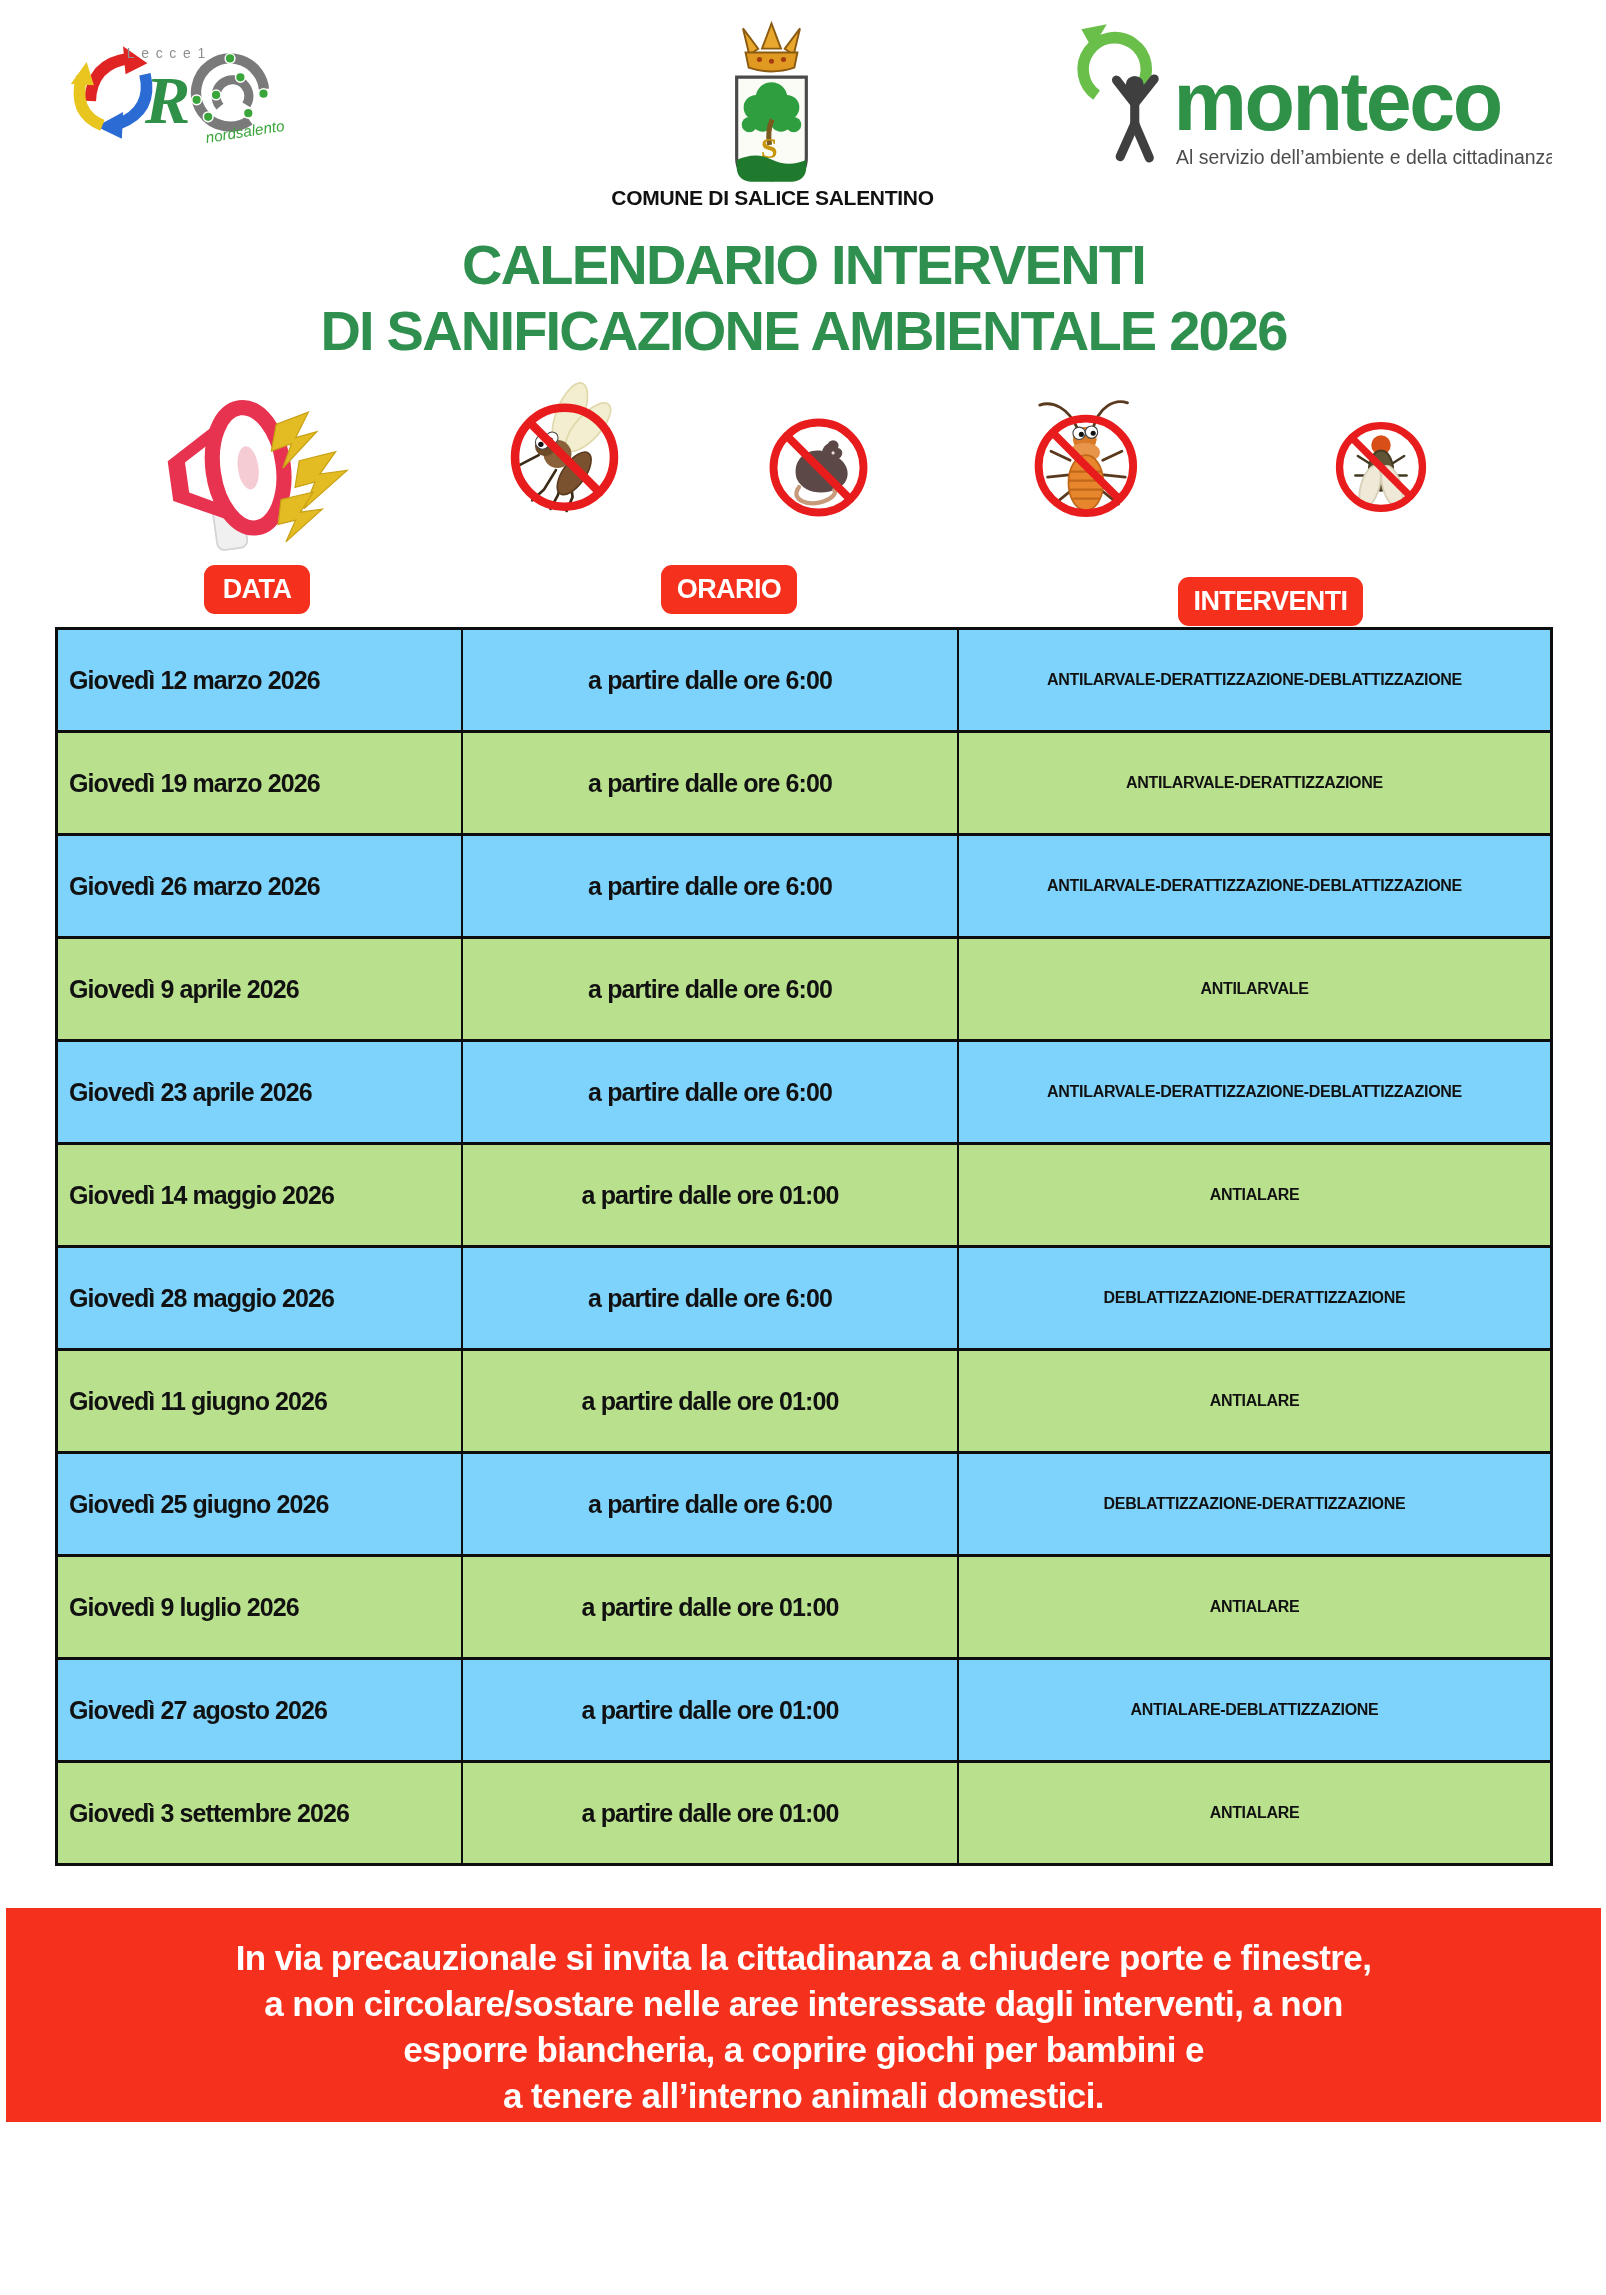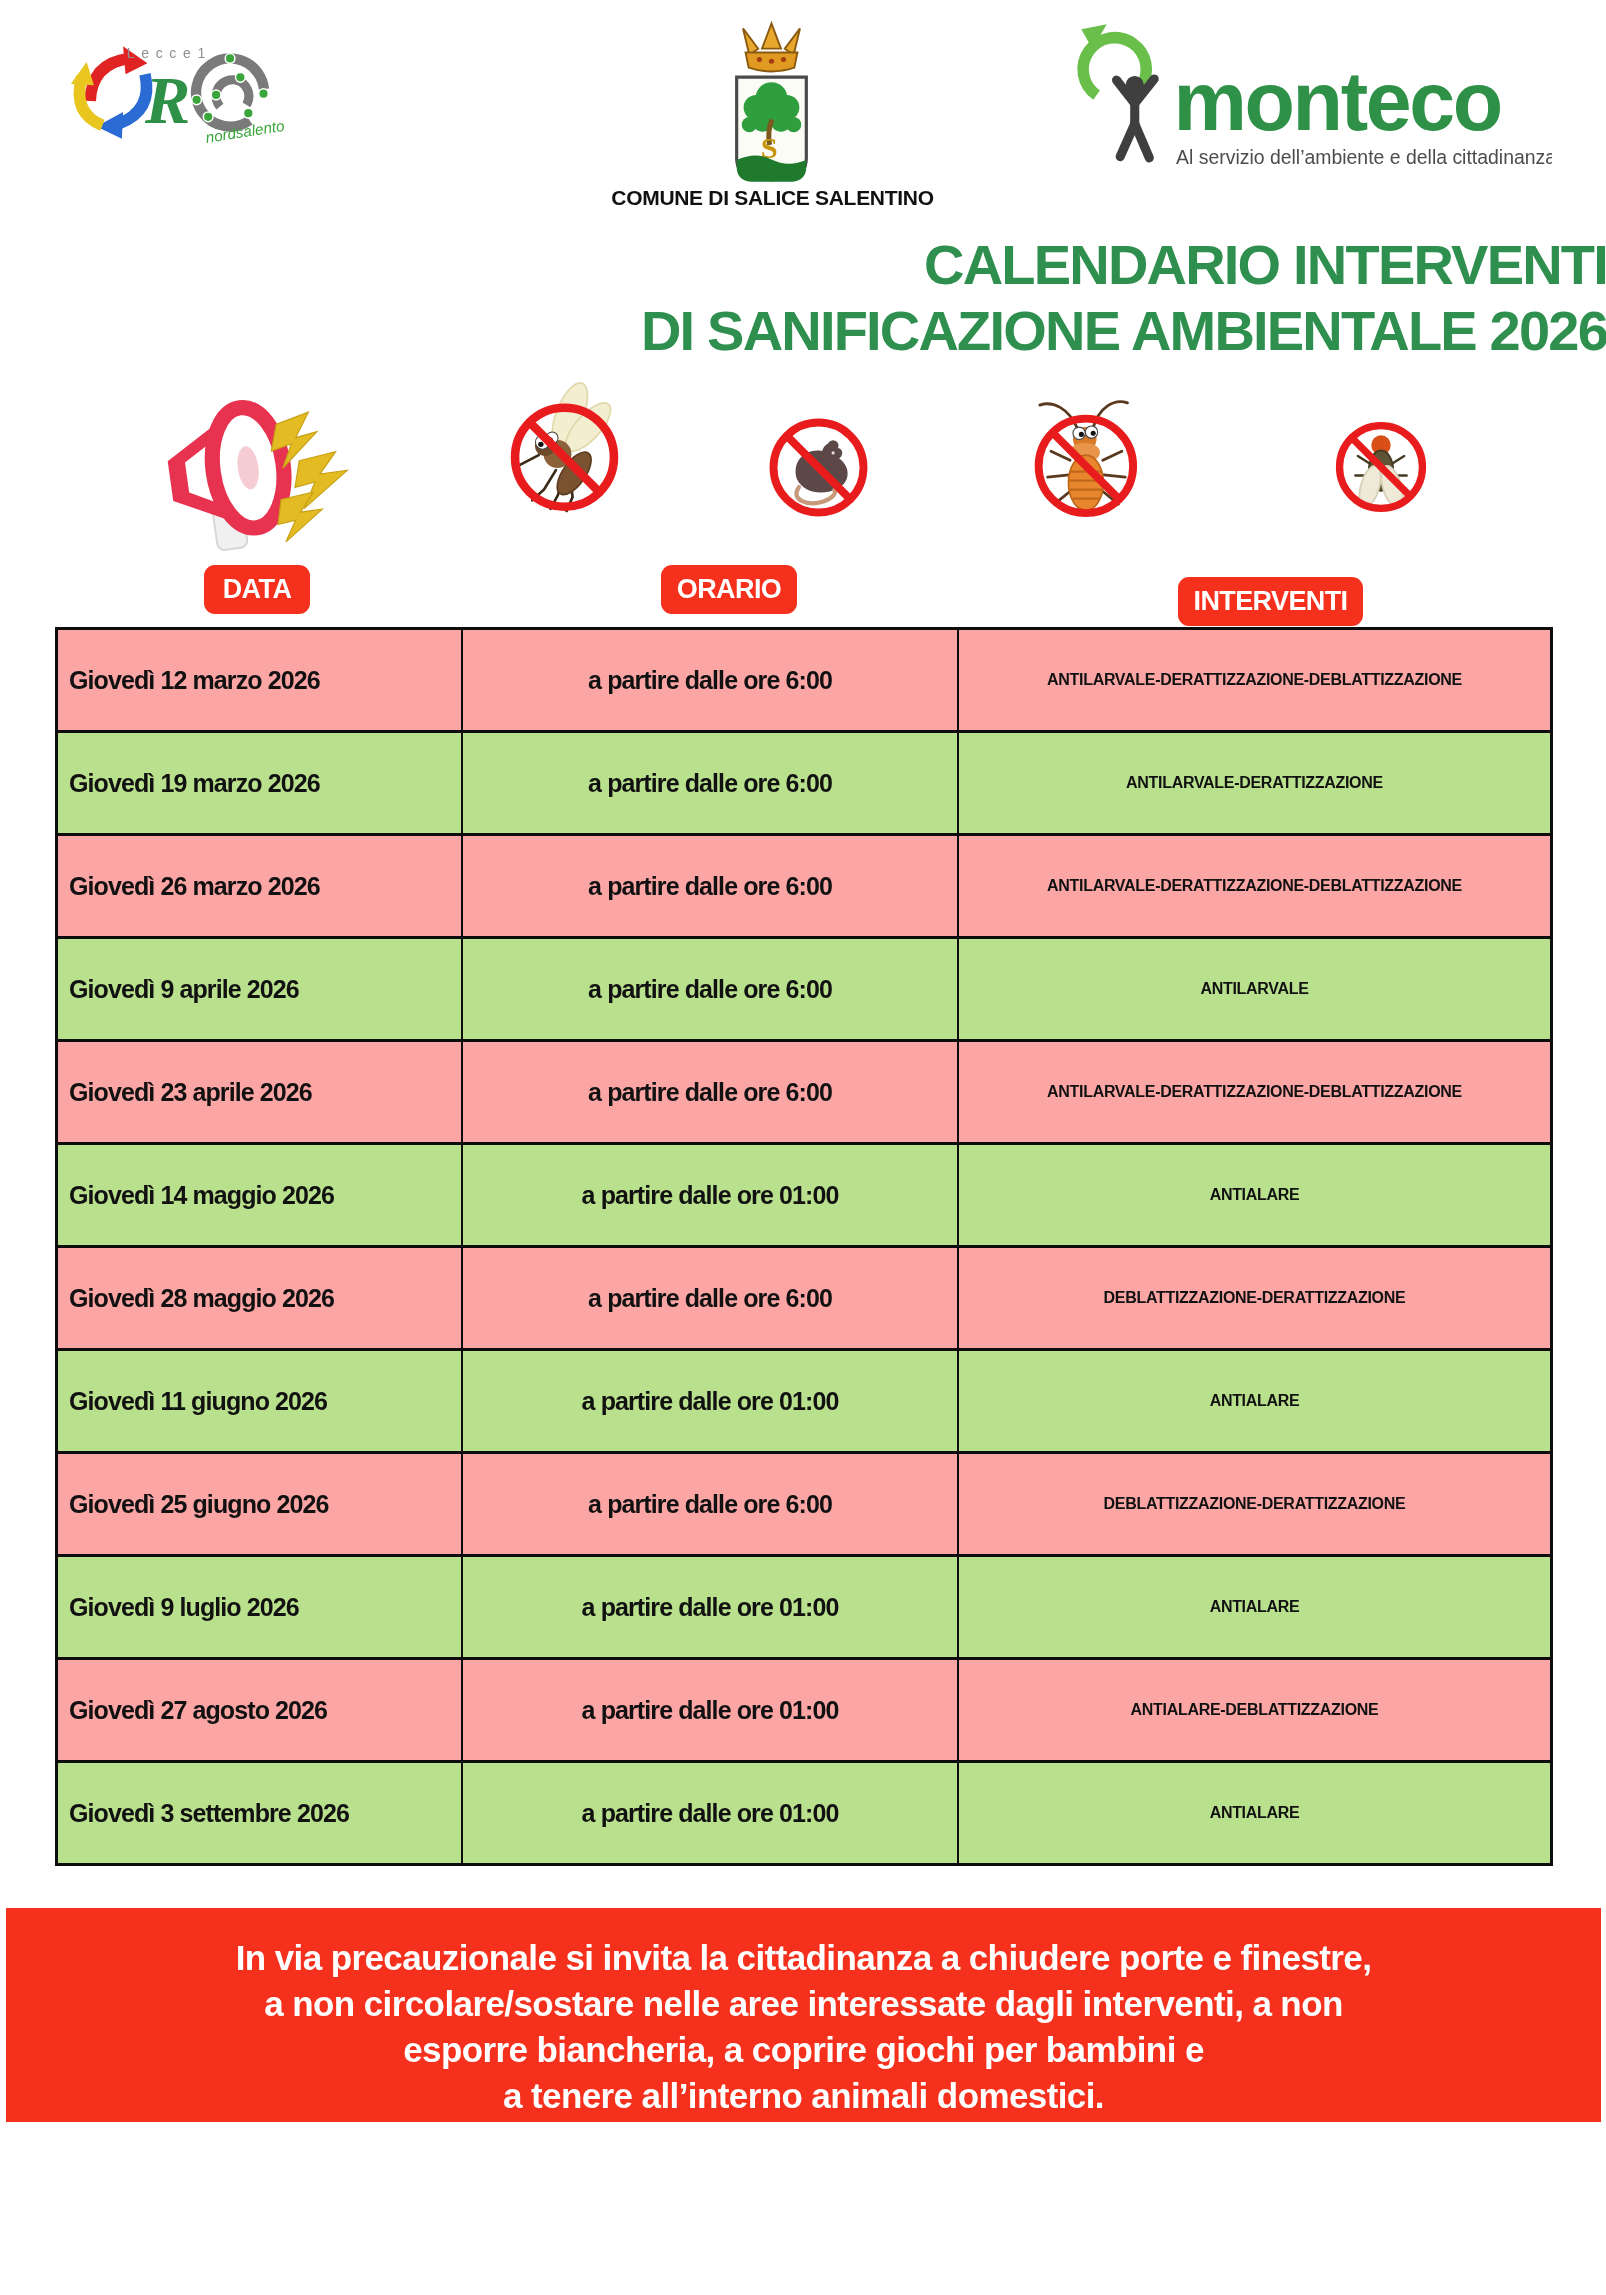--- a/index.html
+++ b/index.html
@@ -11,21 +11,21 @@
     position:relative; width:1607px; height:2295px; background:#fff;
     font-family:"Liberation Sans", sans-serif; overflow:hidden;
   }
   
   .aro-logo{position:absolute;left:55px;top:39px;width:231px;height:112px;}
   .crest{position:absolute;left:724px;top:17px;width:95px;height:171px;}
   .comune-name{position:absolute;left:578px;top:186px;width:389px;text-align:center;
     font-size:21px;font-weight:bold;color:#111;letter-spacing:-0.3px;}
   .monteco-logo{position:absolute;left:1057px;top:17px;width:495px;height:159px;}
   
-  .title{position:absolute;left:0;top:232px;width:1607px;text-align:right;
+  .title{position:absolute;left:0;top:232px;width:1607px;text-align:center;
     color:var(--green);font-weight:bold;}
   .title div{font-size:56px;line-height:66px;letter-spacing:-1.8px;}
   
   .icon{position:absolute;}
   .icon svg{width:100%;height:100%;display:block;overflow:visible;}
   .icon-megaphone{left:152px;top:383px;width:203px;height:173px;}
   .icon-mosquito{left:493px;top:375px;width:143px;height:165px;}
   .icon-rat{left:765px;top:414px;width:107px;height:107px;}
   .icon-roach{left:1024px;top:386px;width:126px;height:153px;}
   .icon-fly{left:1331px;top:417px;width:100px;height:100px;}
@@ -33,21 +33,21 @@
   
   .badge{position:absolute;top:565px;height:49px;background:var(--red);color:#fff;
     font-weight:bold;font-size:27px;display:flex;align-items:center;justify-content:center;
     border-radius:11px;letter-spacing:-0.6px;}
   .badge-data{left:204px;width:106px;}
   .badge-orario{left:661px;width:136px;}
   .badge-interventi{left:1178px;width:185px;margin-top:12px;}
   
   .cal-table{position:absolute;left:55px;top:627px;width:1498px;box-sizing:border-box;
     border:3.6px solid var(--border);}
-  .trow{display:grid;grid-template-columns:403px 496px 1fr;height:100px;background:#fca5a5;}
+  .trow{display:grid;grid-template-columns:403px 496px 1fr;height:100px;background:#7dd3fc;}
   .trow + .trow{border-top:3.6px solid var(--border);}
   .trow.hl{background:var(--rowgreen);}
   .cell{display:flex;align-items:center;color:#111;}
   .cell + .cell{border-left:2.4px solid var(--border);}
   .c-data{padding-left:11px;font-size:25px;font-weight:bold;letter-spacing:-0.9px;}
   .c-orario{justify-content:center;font-size:25px;font-weight:bold;letter-spacing:-0.9px;}
   .c-interventi{justify-content:center;text-align:center;font-size:16px;font-weight:bold;
     line-height:2.1;padding:0 36px;letter-spacing:-0.3px;}
   
   .warning{position:absolute;left:6px;top:1908px;width:1595px;height:214px;

